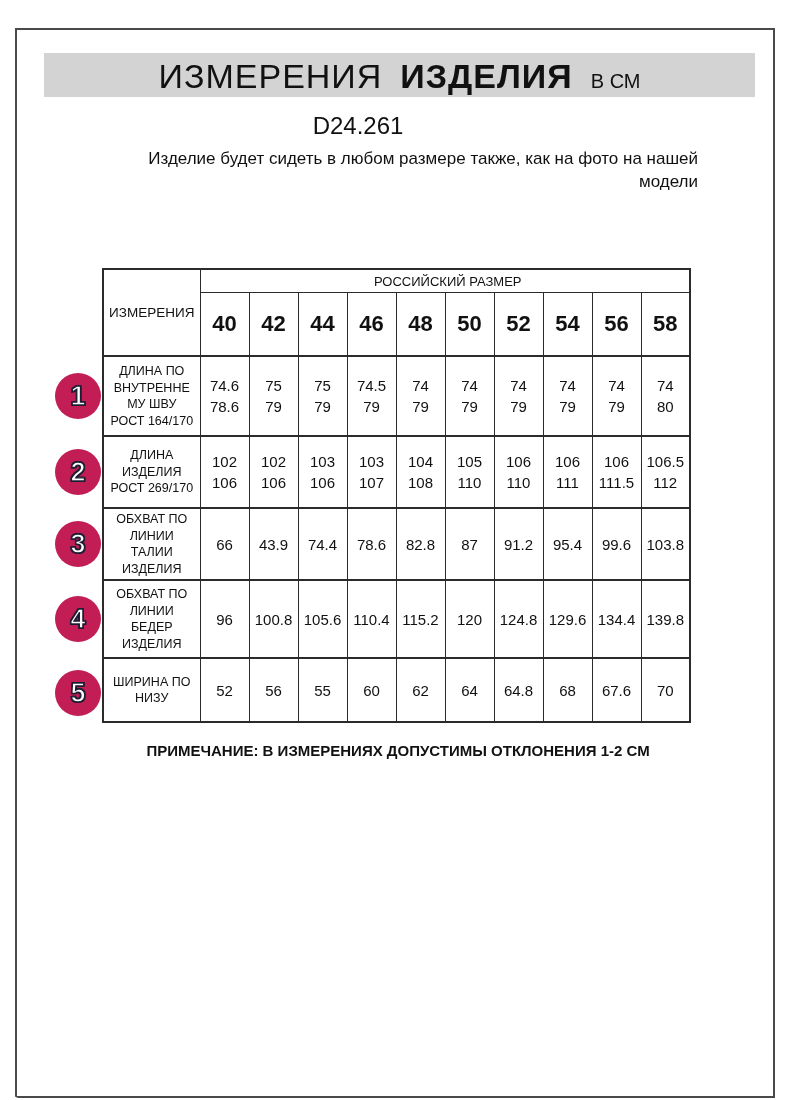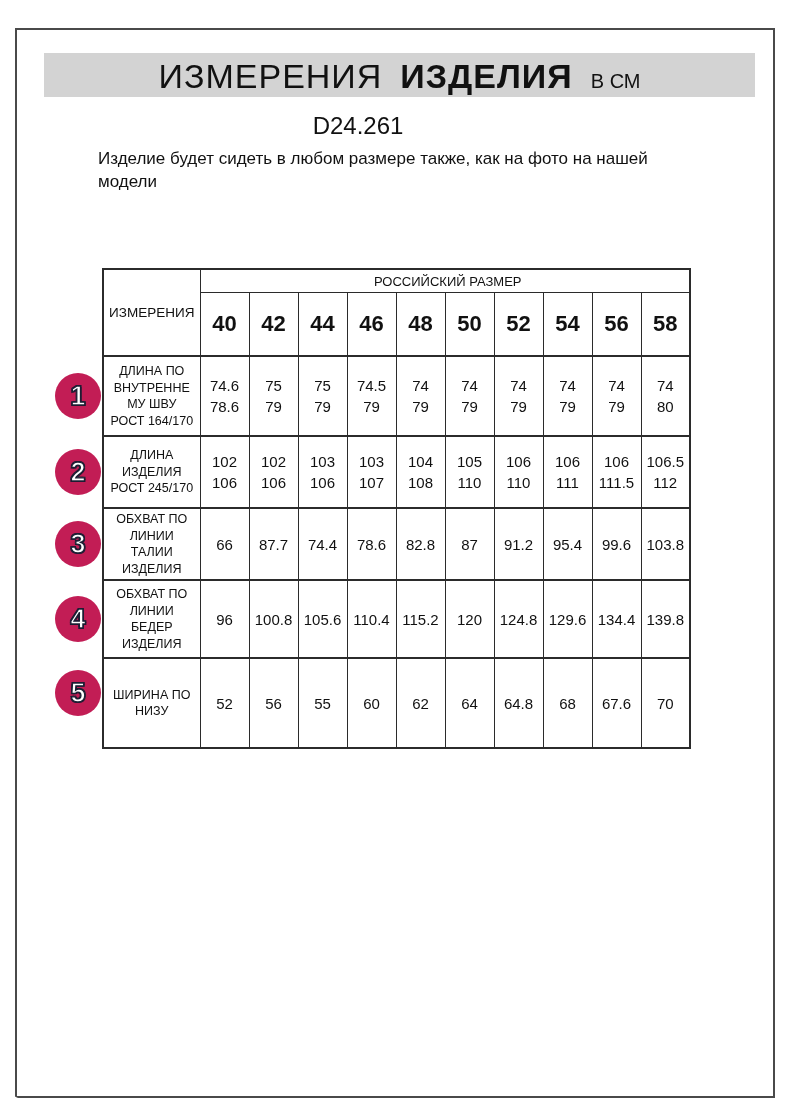--- a/index.html
+++ b/index.html
@@ -9,21 +9,21 @@
          border:2px solid #4a4a4a;}
   .title-bar{position:absolute;left:44px;top:53px;width:711px;height:44px;
              display:flex;align-items:baseline;justify-content:center;gap:18px;
              padding-top:0;}
   .title-bar .inner{display:flex;align-items:baseline;gap:18px;margin-top:4px;}
   .t1{font-size:34px;font-weight:400;letter-spacing:1px;}
   .t2{font-size:34px;font-weight:700;letter-spacing:1px;}
   .t3{font-size:20px;font-weight:400;}
   .code{position:absolute;left:0;top:112px;width:716px;text-align:center;
         font-size:24px;font-weight:400;}
-  .subtitle{position:absolute;left:98px;top:148px;width:600px;text-align:left;
+  .subtitle{position:absolute;left:98px;top:148px;width:600px;text-align:right;
             font-size:17px;line-height:1.35;}
   .tbl-wrap{position:absolute;left:102px;top:268px;}
   table{border-collapse:collapse;table-layout:fixed;}
   th,td{border:1px solid #2b2b2b;padding:0;text-align:center;vertical-align:middle;
         font-weight:400;}
   tbody tr{border-top:2px solid #2b2b2b;}
   table{border:2px solid #2b2b2b;}
   .col-label{width:97px;}
   .col-size{width:49px;}
   .h-group{height:22px;font-size:13px;padding-left:6px;}
@@ -113,21 +113,21 @@
             <td class="val">74
 79</td>
             <td class="val">74
 79</td>
             <td class="val">74
 80</td>
           </tr>
           <tr style="height: 72px;">
             <td class="rlabel">ДЛИНА
 ИЗДЕЛИЯ
-РОСТ 245/170</td>
+РОСТ 269/170</td>
             <td class="val">102
 106</td>
             <td class="val">102
 106</td>
             <td class="val">103
 106</td>
             <td class="val">103
 107</td>
             <td class="val">104
 108</td>
@@ -141,21 +141,21 @@
 111.5</td>
             <td class="val">106.5
 112</td>
           </tr>
           <tr style="height: 72px;">
             <td class="rlabel">ОБХВАТ ПО
 ЛИНИИ
 ТАЛИИ
 ИЗДЕЛИЯ</td>
             <td class="val">66</td>
-            <td class="val">87.7</td>
+            <td class="val">43.9</td>
             <td class="val">74.4</td>
             <td class="val">78.6</td>
             <td class="val">82.8</td>
             <td class="val">87</td>
             <td class="val">91.2</td>
             <td class="val">95.4</td>
             <td class="val">99.6</td>
             <td class="val">103.8</td>
           </tr>
           <tr style="height: 78px;">
@@ -167,21 +167,21 @@
             <td class="val">100.8</td>
             <td class="val">105.6</td>
             <td class="val">110.4</td>
             <td class="val">115.2</td>
             <td class="val">120</td>
             <td class="val">124.8</td>
             <td class="val">129.6</td>
             <td class="val">134.4</td>
             <td class="val">139.8</td>
           </tr>
-          <tr style="height: 90px;">
+          <tr style="height: 64px;">
             <td class="rlabel">ШИРИНА ПО
 НИЗУ</td>
             <td class="val">52</td>
             <td class="val">56</td>
             <td class="val">55</td>
             <td class="val">60</td>
             <td class="val">62</td>
             <td class="val">64</td>
             <td class="val">64.8</td>
             <td class="val">68</td>
@@ -203,13 +203,14 @@
         <span>3</span>
       </div>
       <div class="circle" style="left: 55px; top: 596px; background: rgb(194, 29, 85);">
         <span>4</span>
       </div>
       <div class="circle" style="left: 55px; top: 670px; background: rgb(194, 29, 85);">
         <span>5</span>
       </div>
     </div>
 
+  <div class="note">ПРИМЕЧАНИЕ: В ИЗМЕРЕНИЯХ ДОПУСТИМЫ ОТКЛОНЕНИЯ 1-2 СМ</div>
 </div>
 
 </body></html>

